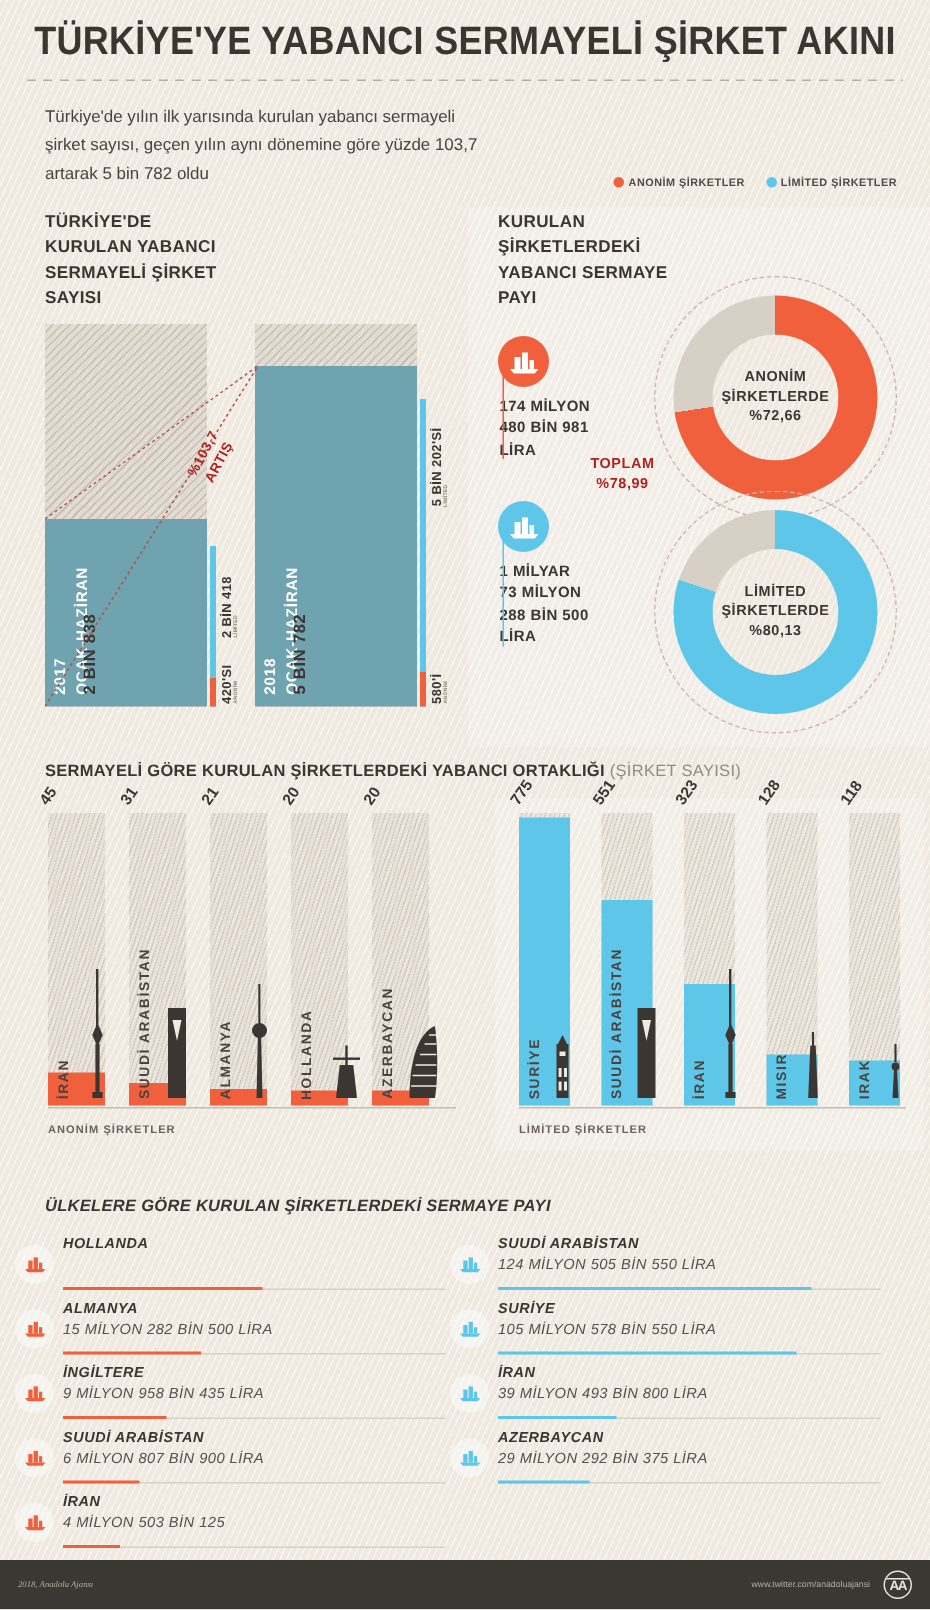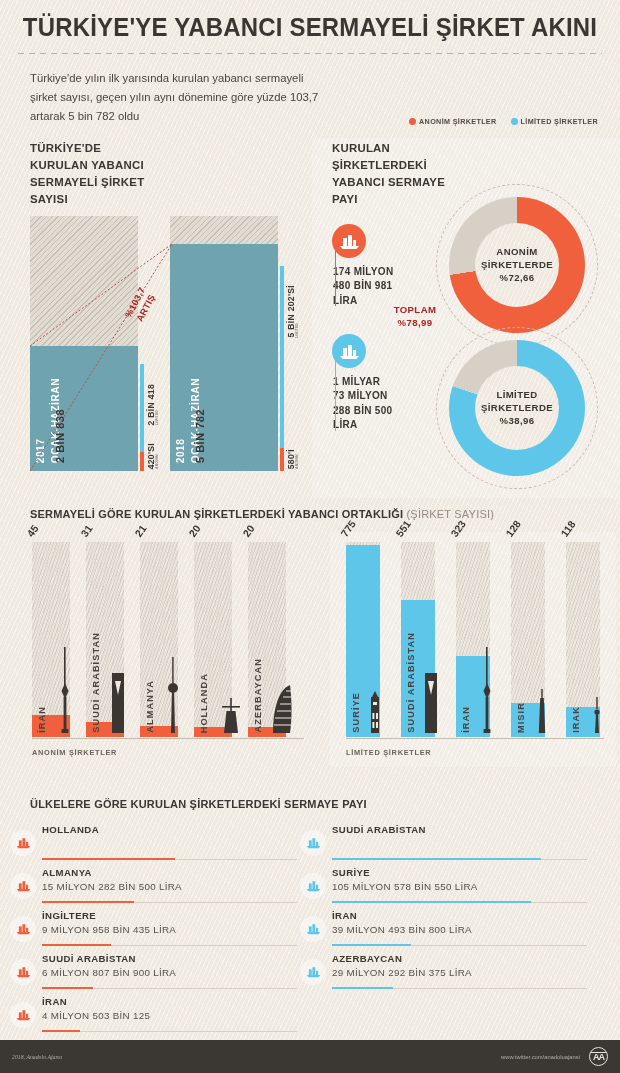--- a/index.html
+++ b/index.html
@@ -348,21 +348,21 @@
       <div class="toplam" style="left:68px; top:166px; width:70px;">
         <span>TOPLAM</span><br><span>%78,99</span>
       </div>
 
       <div class="donut-wrap" style="left:130px; top:195px; width:150px; height:150px;">
         <div class="donut-dash" style="left:-6px; top:-6px; width:162px; height:162px;"></div>
         <div class="donut" style="left:7px; top:7px; width:136px; height:136px;
              background: conic-gradient(#5ec6e8 0 80.13%, #d7d0c7 80.13% 100%);"></div>
         <div class="donut-hole" style="left:33px; top:33px; width:84px; height:84px;">
           <div class="donut-t1">LİMİTED<br>ŞİRKETLERDE</div>
-          <div class="donut-t2">%38,96</div>
+          <div class="donut-t2">%80,13</div>
         </div>
       </div>
     </div>
   </div>
 
   <div class="sec2">
     <div class="sec2-head">
       <span>SERMAYELİ GÖRE KURULAN ŞİRKETLERDEKİ YABANCI ORTAKLIĞI </span><span class="sub">(ŞİRKET SAYISI)</span>
     </div>
 
@@ -536,21 +536,21 @@
           <path d="M4 17 h2 l1 19 H3 Z"></path>
             </g>
           </svg>
       </div>
 
       <div class="axis-line" style="left:16px; bottom:28px; width:258px;"></div>
       <div class="axis-cap" style="left:16px; bottom:10px;">LİMİTED ŞİRKETLER</div>
     </div>
   </div>
 
-  <div class="sec3" style="height:245px;">
+  <div class="sec3" style="height:245px;font-style:italic;">
     <div class="sec3-head">ÜLKELERE GÖRE KURULAN ŞİRKETLERDEKİ SERMAYE PAYI</div>
     <div class="lists">
 
       <div class="col left">
         <div class="row">
           <span class="ic">
             <svg width="15" height="13" viewBox="0 0 21 18">
                 <g fill="#f1603c">
               <rect x="4" y="6" width="4" height="8"></rect>
                   <rect x="9" y="3" width="4" height="11"></rect>
@@ -640,20 +640,21 @@
             <svg width="15" height="13" viewBox="0 0 21 18">
                 <g fill="#5ec6e8">
               <rect x="4" y="6" width="4" height="8"></rect>
                   <rect x="9" y="3" width="4" height="11"></rect>
               <rect x="14" y="8" width="3" height="6"></rect>
                   <path d="M1 14h19l-2.5 3H3.5z"></path>
                 </g>
               </svg>
           </span>
           <div class="cn">SUUDİ ARABİSTAN</div>
+          <div class="va">124 MİLYON 505 BİN 550 LİRA</div>
           <div class="ul">
               <i style="width:82%; background:#5ec6e8;"></i>
             </div>
         </div>
         <div class="row">
           <span class="ic">
             <svg width="15" height="13" viewBox="0 0 21 18">
                 <g fill="#5ec6e8">
               <rect x="4" y="6" width="4" height="8"></rect>
                   <rect x="9" y="3" width="4" height="11"></rect>

